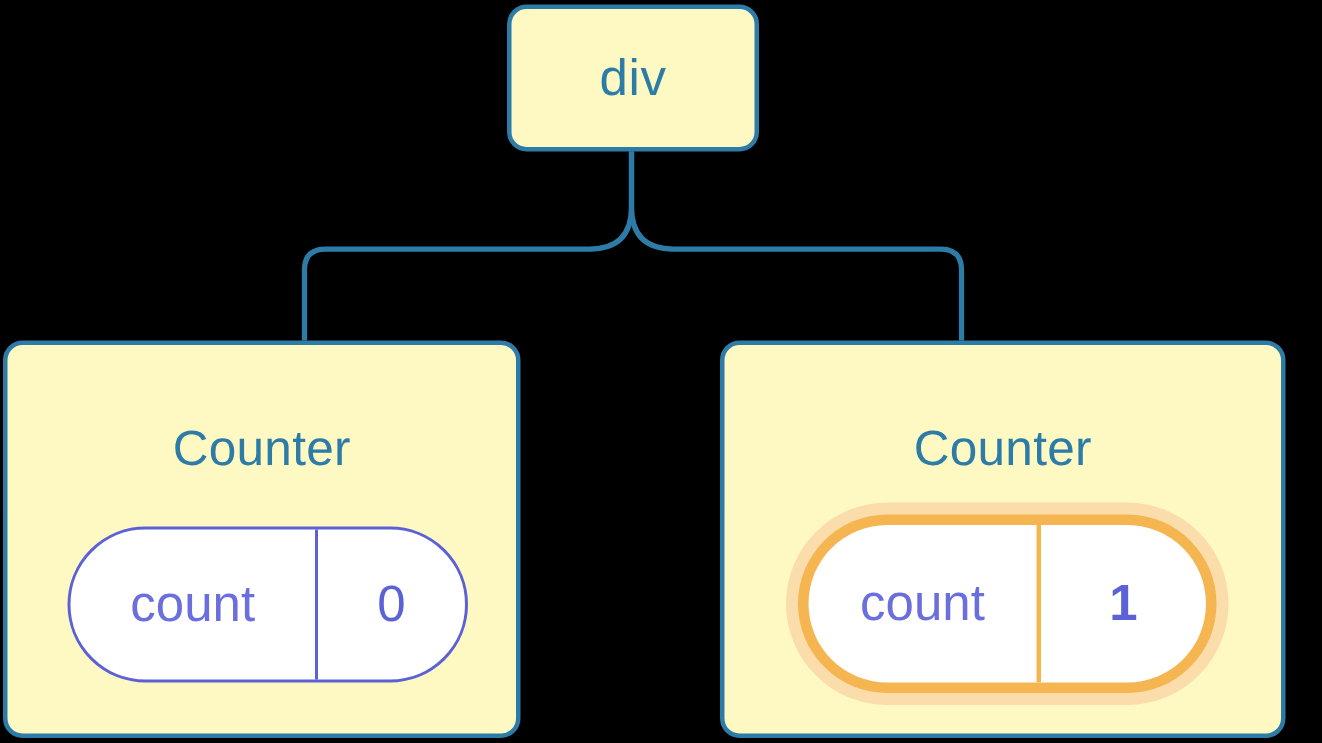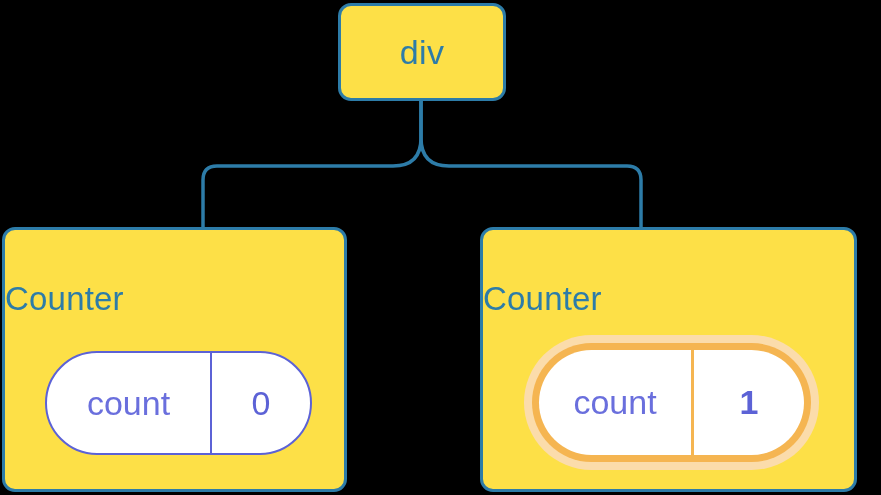--- a/index.html
+++ b/index.html
@@ -24,21 +24,21 @@
     left: 0;
     top: 0;
     width: 881px;
     height: 495px;
     pointer-events: none;
   }
 
   
   .node-box {
     position: absolute;
-    background: #fde047;
+    background: #fef9c3;
     border: 3px solid #2d7ca8;
     border-radius: 13px;
     box-sizing: border-box;
   }
 
   
   #root-box {
     left: 338px;
     top: 3px;
     width: 168px;
@@ -70,20 +70,21 @@
     top: 227px;
     width: 377px;
     height: 265px;
   }
 
   .counter-title {
     position: absolute;
     left: 0;
     top: 50px;
     width: 100%;
+    text-align: center;
     font-size: 33px;
     color: #2d7ca8;
     letter-spacing: 0.2px;
   }
 
   
   .state-pill {
     position: absolute;
     display: flex;
     align-items: stretch;

